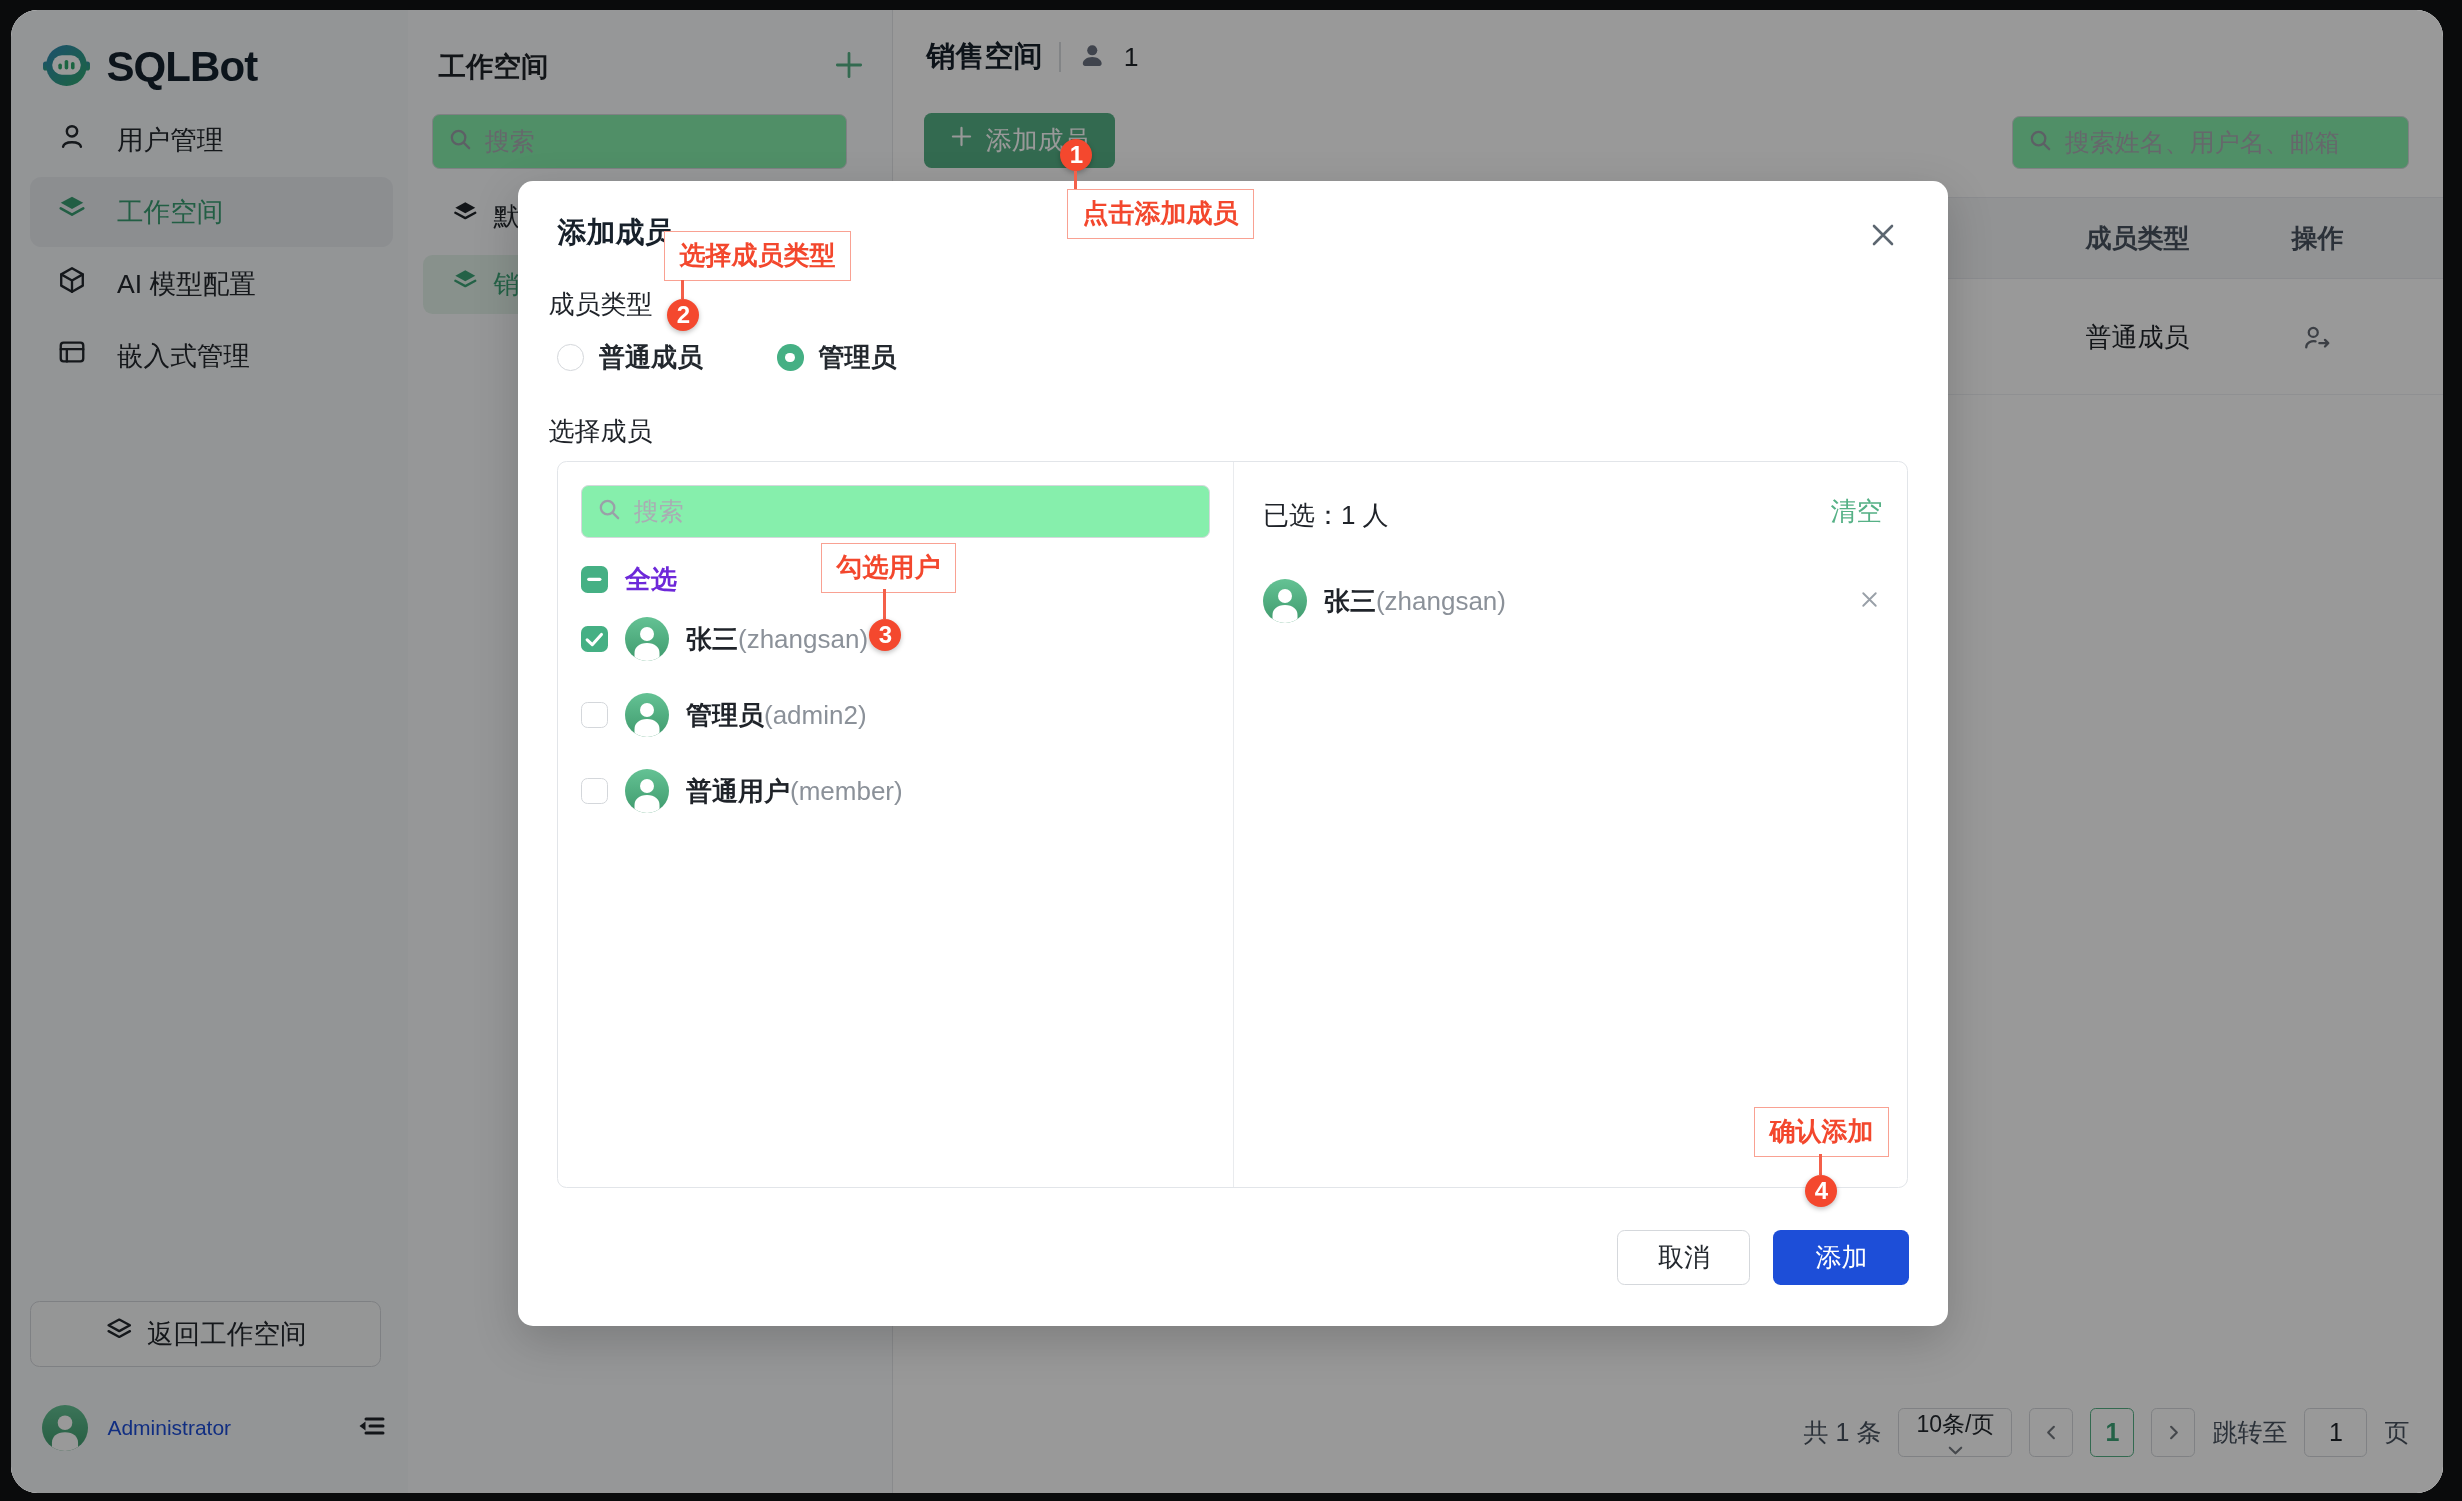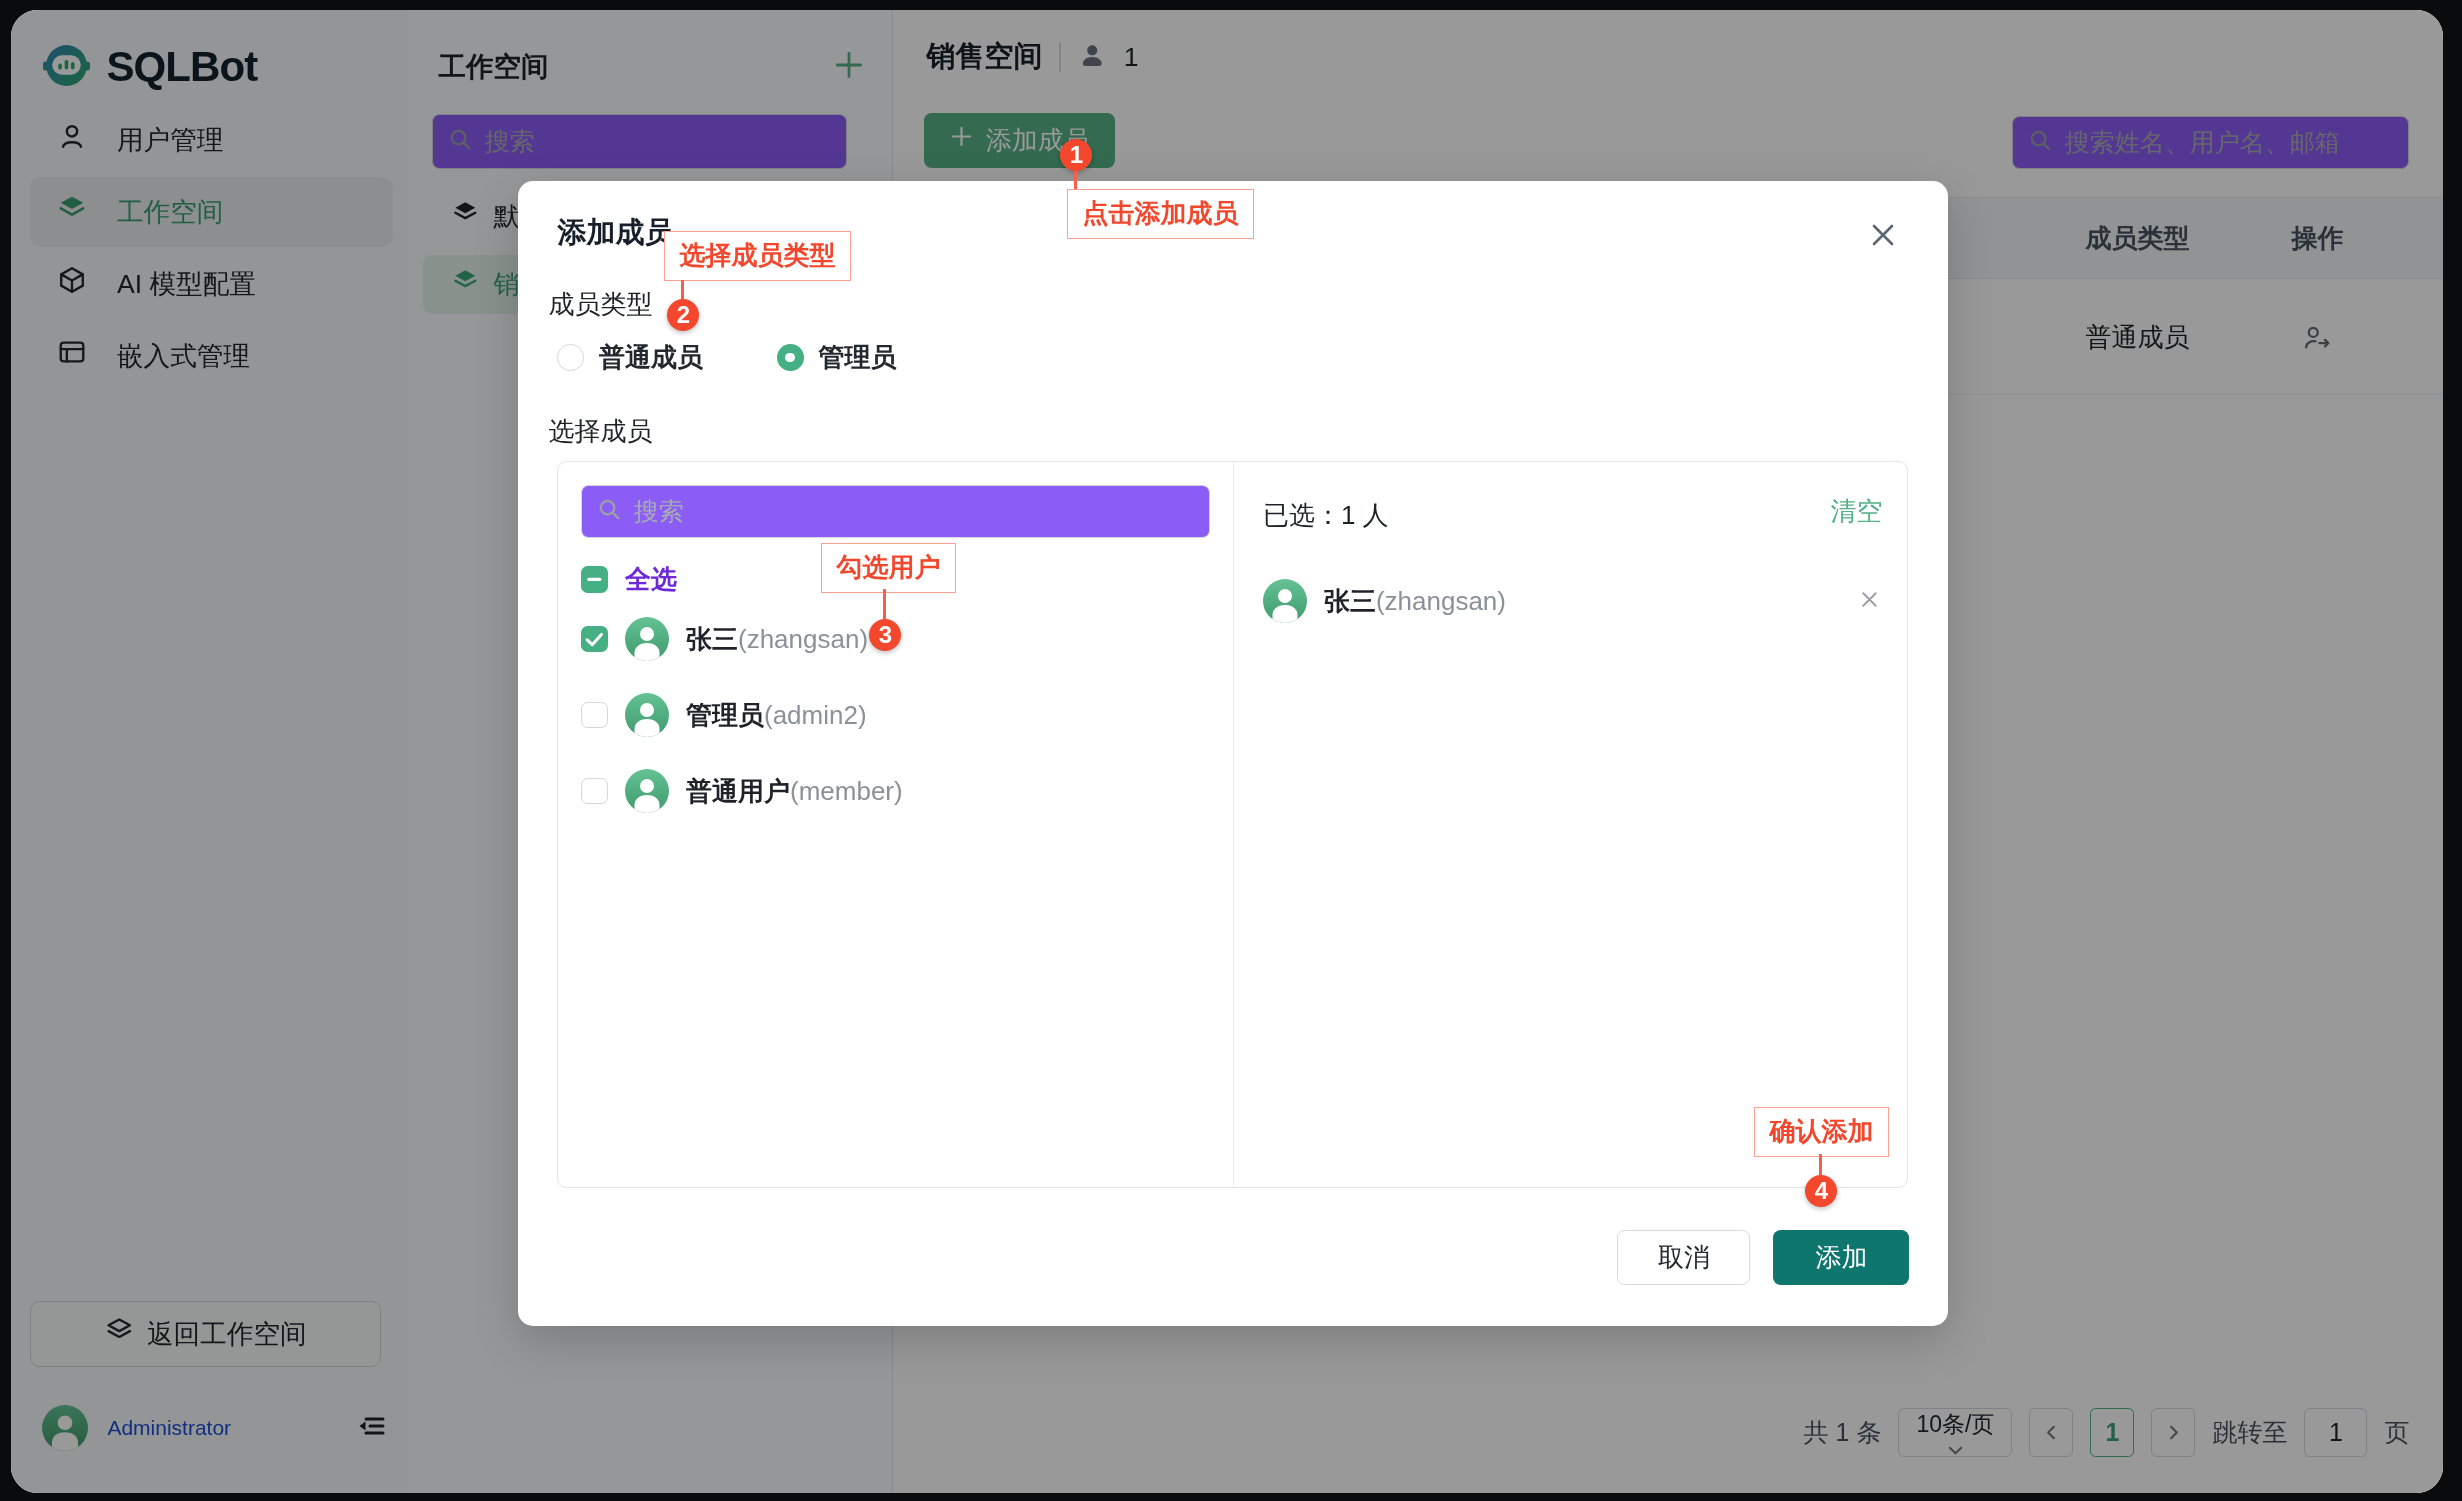--- a/index.html
+++ b/index.html
@@ -28,21 +28,21 @@
   .avatar.lg { width:46px; height:46px; }
   .avatar.sm { width:44px; height:44px; }
   .user-name { font-size:21px; color:#1d4ed8; flex:1; }
 
   
   .col2 { position:absolute; left:397px; top:0; bottom:0; width:485px;
           background:#fbfcfd; border-right:0.9px solid #e4e6ea; }
   .col2-head { position:absolute; left:30px; right:26.6px; top:36px; height:42px;
                display:flex; justify-content:space-between; align-items:center; }
   .col2-title { font-size:27.5px; font-weight:600; color:#1f2329; }
-  .search { border:0.9px solid #d5d8dc; border-radius:7.6px; background:#8b5cf6;
+  .search { border:0.9px solid #d5d8dc; border-radius:7.6px; background:#86efac;
             display:flex; align-items:center; gap:11.4px; padding:0 15px; }
   .search input { border:0; outline:0; flex:1; min-width:0; font-size:25px; color:#1f2329; background:transparent; }
   ::placeholder { color:#a9adb3; }
   .col2 .search { position:absolute; left:24px; width:415px; height:55px; top:104px; }
   .ws-item { position:absolute; left:15px; right:15px; height:59px; border-radius:9.5px;
              display:flex; align-items:center; gap:15px; padding-left:28.5px;
              font-size:26px; color:#23282e; cursor:pointer; }
   .ws-item.active { background:#e3f2ea; color:#3da477; }
 
   
@@ -104,21 +104,21 @@
   .uname { font-size:26px; color:#1f2329; font-weight:600; white-space:nowrap; }
   .uname i { font-style:normal; font-weight:400; color:#8b9199; }
   .pr-head { position:absolute; left:28.5px; right:25px; top:28.5px; display:flex; justify-content:space-between; align-items:center; }
   .pr-summary { font-size:26px; color:#1f2329;margin-top:8px; }
   .clear-link { font-size:26px; color:#56b186; cursor:pointer; }
   .sel-item { position:absolute; left:28.5px; right:25px; top:112px; height:55px; display:flex; align-items:center; gap:17px; }
   .sel-x { margin-left:auto; color:#99a0a8; cursor:pointer; }
   .btn-cancel { position:absolute; left:1099px; top:1049px; width:133px; height:55px;
                 border:0.9px solid #d5d8dc; border-radius:7.6px; background:#fff; font-size:26px; color:#23282e; cursor:pointer; }
   .btn-confirm { position:absolute; left:1255px; top:1049px; width:136px; height:55px;
-                 border:0; border-radius:7.6px; background:#0f766e; color:#fff; font-size:26px; cursor:pointer; }
+                 border:0; border-radius:7.6px; background:#1d4ed8; color:#fff; font-size:26px; cursor:pointer; }
 
   
   .ann-badge { position:absolute; width:32px; height:32px; border-radius:50%; background:#f4482e; color:#fff;
                font-size:24px; font-weight:700; display:flex; align-items:center; justify-content:center;
                z-index:60; box-shadow:0 1.9px 5.7px rgba(0,0,0,.25); }
   .ann-line { position:absolute; width:2.8px; background:#f4604a; z-index:60; }
   .ann-box { position:absolute; background:#fff; border:1.9px solid #f9a192; color:#f3472d;
              font-size:26px; font-weight:600; padding:6.6px 14.2px; white-space:nowrap; z-index:60; }
 </style>
 </head>

